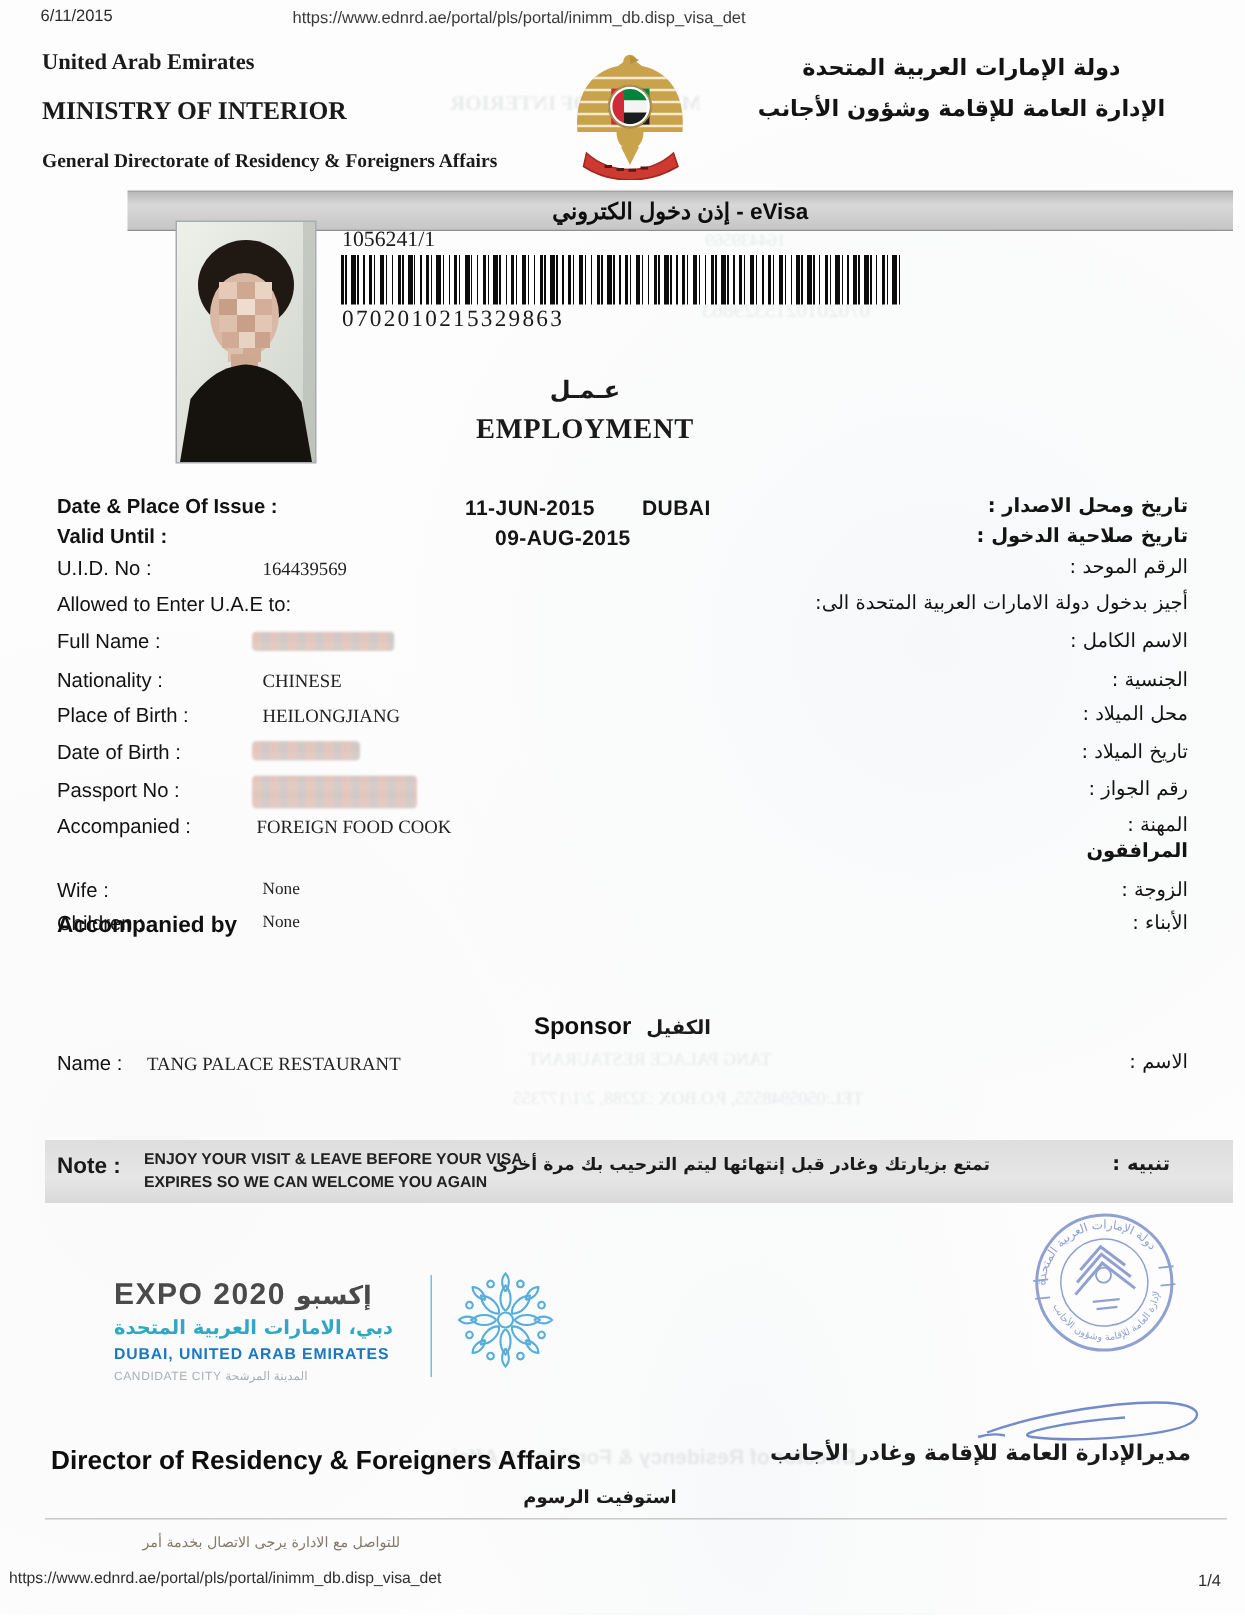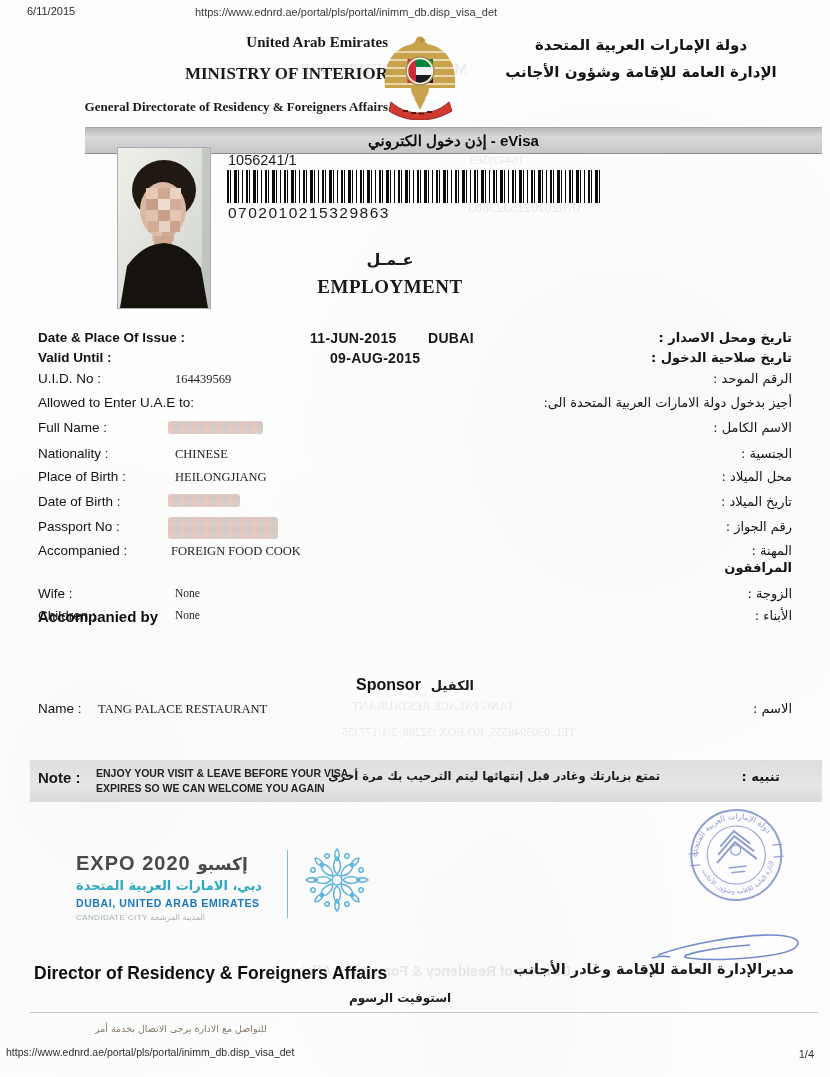--- a/index.html
+++ b/index.html
@@ -10,29 +10,29 @@
   }
   .page::before{
     content:"";position:absolute;inset:0;pointer-events:none;
     background:
       radial-gradient(ellipse at 75% 40%, rgba(190,205,215,.10), transparent 42%),
       radial-gradient(ellipse at 12% 72%, rgba(195,205,198,.08), transparent 35%),
       radial-gradient(ellipse at 60% 92%, rgba(180,195,205,.08), transparent 30%);
   }
   .abs{position:absolute;}
   .ar{font-family:"DejaVu Sans",sans-serif;}
-  .serif{font-family:Liberation Sans, sans-serif;}
+  .serif{font-family:Liberation Serif, serif;}
   .b{font-weight:bold;}
   
   .print-date{left:27px;top:5px;font-size:11px;color:#2b2b2b;}
   .print-url{left:195px;top:6px;font-size:11px;color:#3a3a3a;}
   .footer-url{left:6px;top:1046px;font-size:10.5px;color:#2f2f2f;}
   .page-num{right:16px;top:1048px;font-size:11px;color:#2f2f2f;}
   
-  .hdr-en{left:28px;top:34px;width:360px;text-align:right;}
+  .hdr-en{left:28px;top:34px;width:360px;text-align:left;}
   .hdr-en .l1{font-family:"Liberation Serif",serif;font-weight:bold;font-size:15px;margin-bottom:13px;}
   .hdr-en .l2{font-family:"Liberation Serif",serif;font-weight:bold;font-size:17px;margin-bottom:15px;}
   .hdr-en .l3{font-family:"Liberation Serif",serif;font-weight:bold;font-size:13px;}
   .hdr-ar{left:480px;top:36px;width:322px;text-align:center;direction:rtl;}
   .hdr-ar div{font-weight:bold;font-size:15px;margin-bottom:9px;color:#131313;}
   .banner{
     left:85px;top:127px;width:737px;height:25px;
     background:linear-gradient(180deg,#b9b9b9 0,#d8d8d8 35%,#c6c6c6 100%);
     border-bottom:1px solid #8f8f8f;border-top:1px solid #a6a6a6;
     display:flex;align-items:center;justify-content:center;

